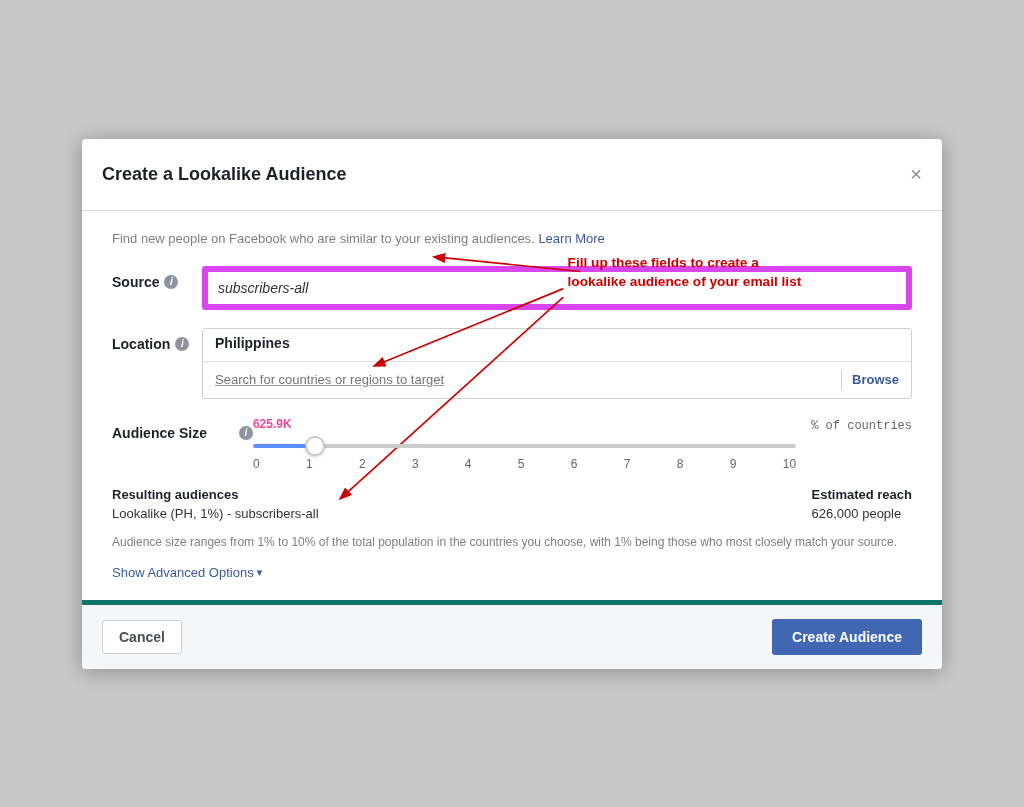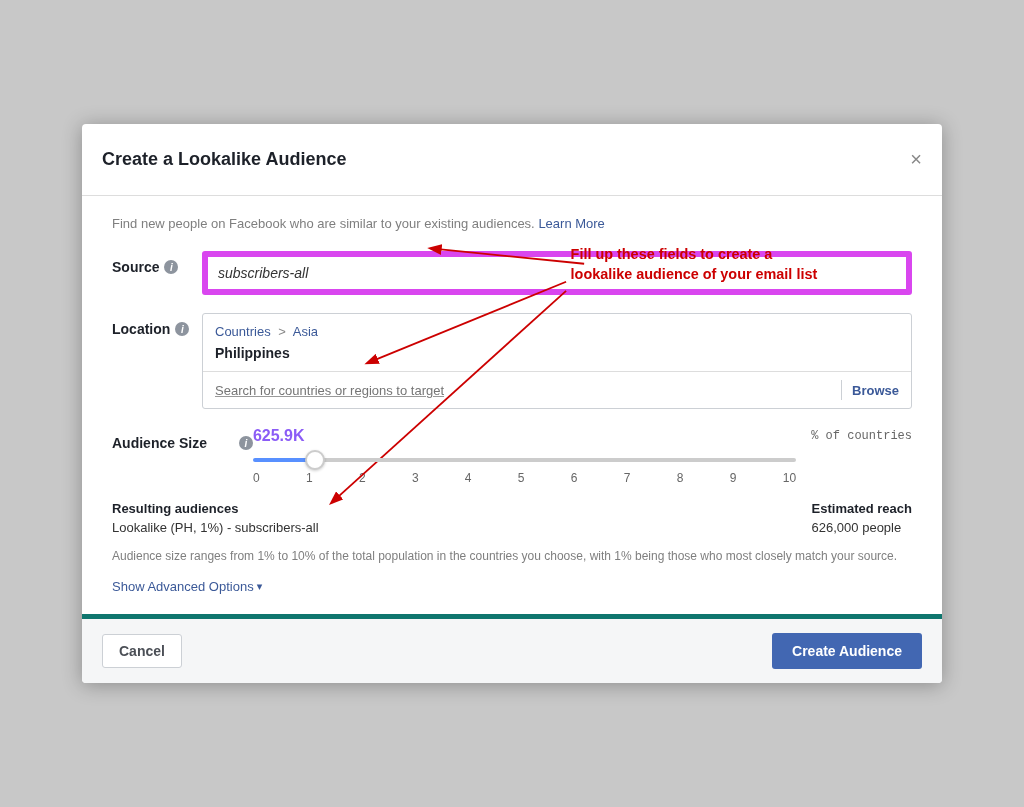--- a/index.html
+++ b/index.html
@@ -164,23 +164,23 @@
     }
     .audience-size-row {
       display: flex;
       align-items: flex-start;
       margin-bottom: 10px;
     }
     .slider-container {
       flex: 1;
     }
     .slider-value {
-      font-size: 16px;
-      font-weight: bold;
-      color: #8b5cf6;
+      font-size: 12px;
+      font-weight: bold;
+      color: #ec4899;
       margin-bottom: 4px;
     }
     .slider-wrapper {
       position: relative;
       width: 100%;
     }
     input[type=range] {
       -webkit-appearance: none;
       width: 100%;
       height: 4px;
@@ -334,25 +334,20 @@
         </div>
       </div>
 
       <div class="form-row">
         <div class="form-label">
           <span>Location</span>
           <span class="info-icon">i</span>
         </div>
         <div class="form-field">
           <div class="location-box">
-            <div class="location-breadcrumb">
-              <a href="#" class="breadcrumb-countries">Countries</a>
-              <span class="breadcrumb-sep">&gt;</span>
-              <span class="breadcrumb-asia">Asia</span>
-            </div>
             <div class="selected-country">Philippines</div>
             <hr class="location-divider">
             <div class="location-search-row">
               <input type="text" class="location-search-input" placeholder="Search for countries or regions to target" style="">
               <div class="browse-divider"></div>
               <button class="browse-btn">Browse</button>
             </div>
           </div>
         </div>
       </div>

